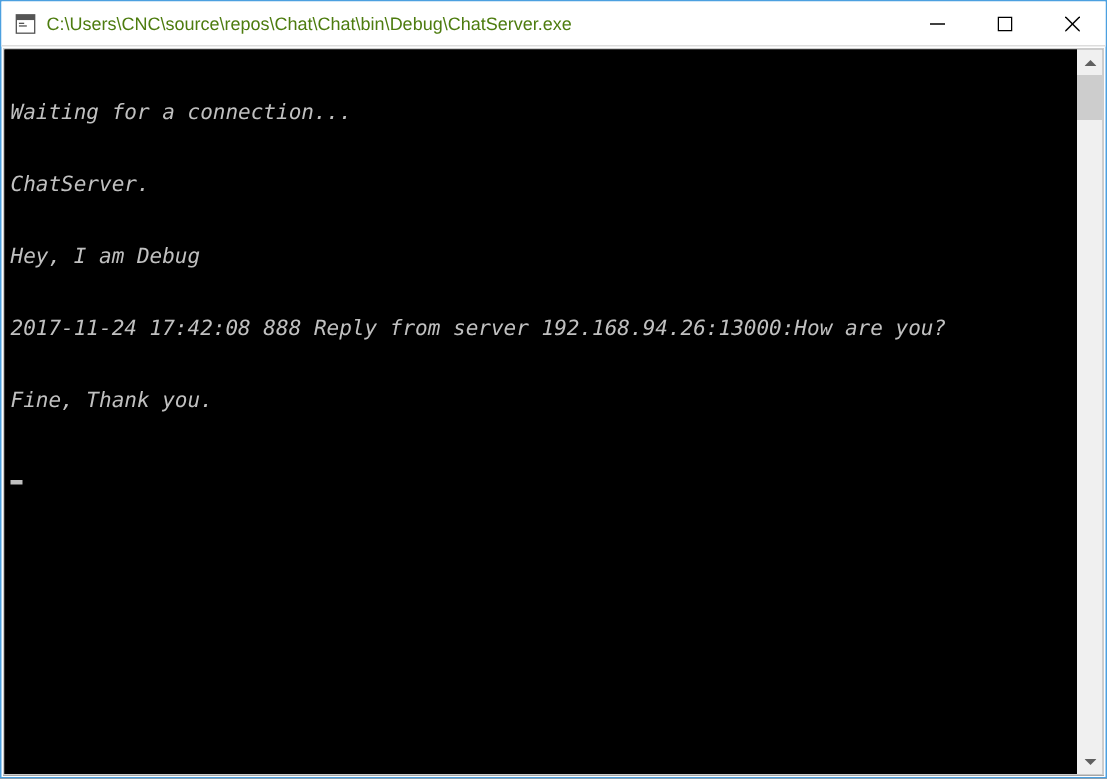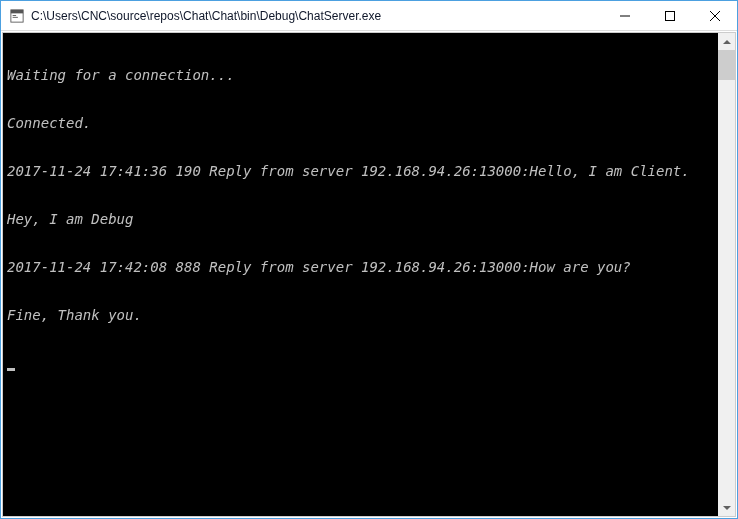--- a/index.html
+++ b/index.html
@@ -38,21 +38,21 @@
       display: flex;
       align-items: center;
       justify-content: center;
     }
     .app-icon svg {
       width: 14px;
       height: 14px;
     }
     .title-text {
       font-size: 12px;
-      color: #0f172a;
+      color: #4d7c0f;
       flex: 1;
       white-space: nowrap;
       overflow: hidden;
     }
     .win-controls {
       display: flex;
       height: 100%;
     }
     .win-btn {
       width: 45px;
@@ -156,22 +156,21 @@
         <svg width="10" height="10" viewBox="0 0 10 10">
             <line x1="0" y1="0" x2="10" y2="10" stroke="#000" stroke-width="1"></line>
             <line x1="10" y1="0" x2="0" y2="10" stroke="#000" stroke-width="1"></line>
           </svg>
       </div>
     </div>
   </div>
   <div class="console-wrap">
     <div class="console">
       <span class="console-line">Waiting for a connection...</span>
-      <span class="console-line">Connected.</span>
-      <span class="console-line">2017-11-24 17:41:36 190 Reply from server 192.168.94.26:13000:Hello, I am Client.</span>
+      <span class="console-line">ChatServer.</span>
       <span class="console-line">Hey, I am Debug</span>
       <span class="console-line">2017-11-24 17:42:08 888 Reply from server 192.168.94.26:13000:How are you?</span>
       <span class="console-line">Fine, Thank you.</span>
       <span class="console-line"><span class="cursor"></span></span>
     </div>
     <div class="scrollbar-v">
       <div class="sb-arrow">
         <svg width="8" height="4" viewBox="0 0 8 4">
             <polygon points="4,0 8,4 0,4" fill="#606060"></polygon>
           </svg>

